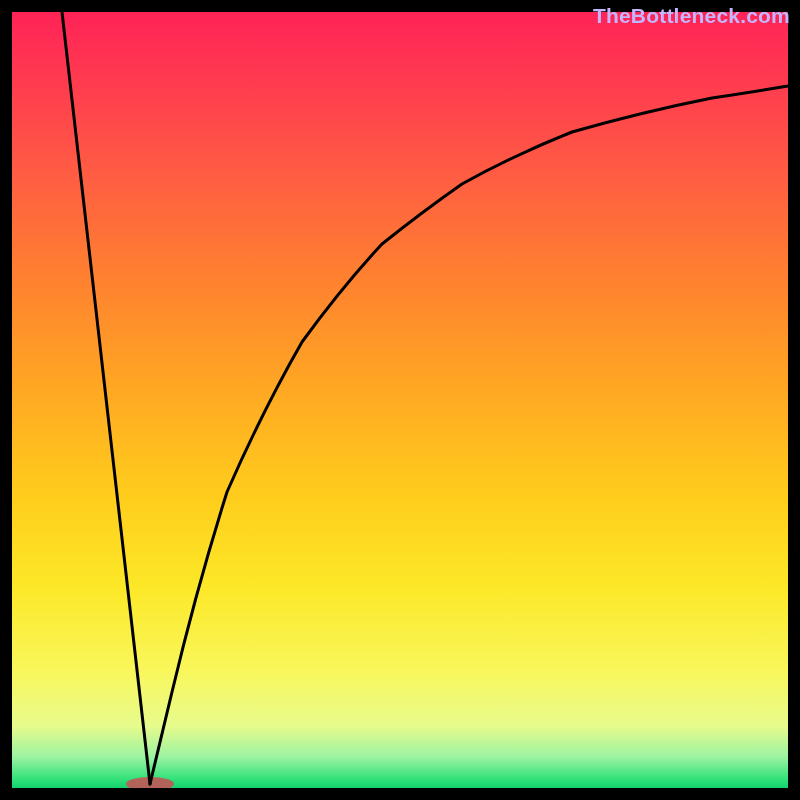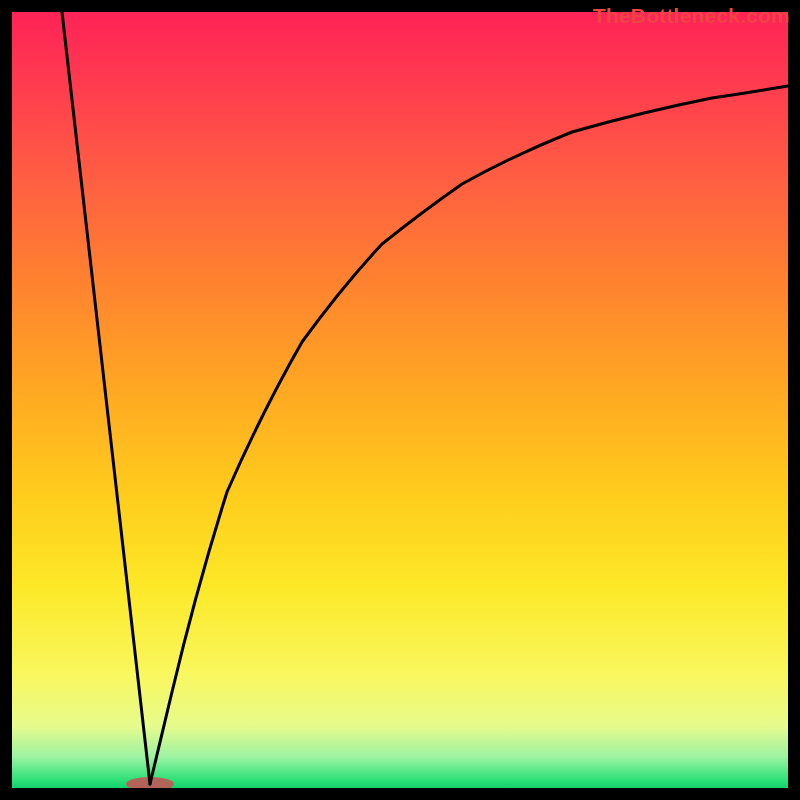--- a/index.html
+++ b/index.html
@@ -45,21 +45,21 @@
     width: 776px;
     height: 776px;
     pointer-events: none;
   }
   .watermark {
     position: absolute;
     top: 4px;
     right: 10px;
     font-size: 21px;
     font-weight: 600;
-    color: #ef4444;
+    color: #c4b5fd;
     letter-spacing: 0.2px;
     pointer-events: none;
   }
 </style>
 </head>
 <body>
 
 <div class="chart-container">
   <div class="plot-area"></div>
 

